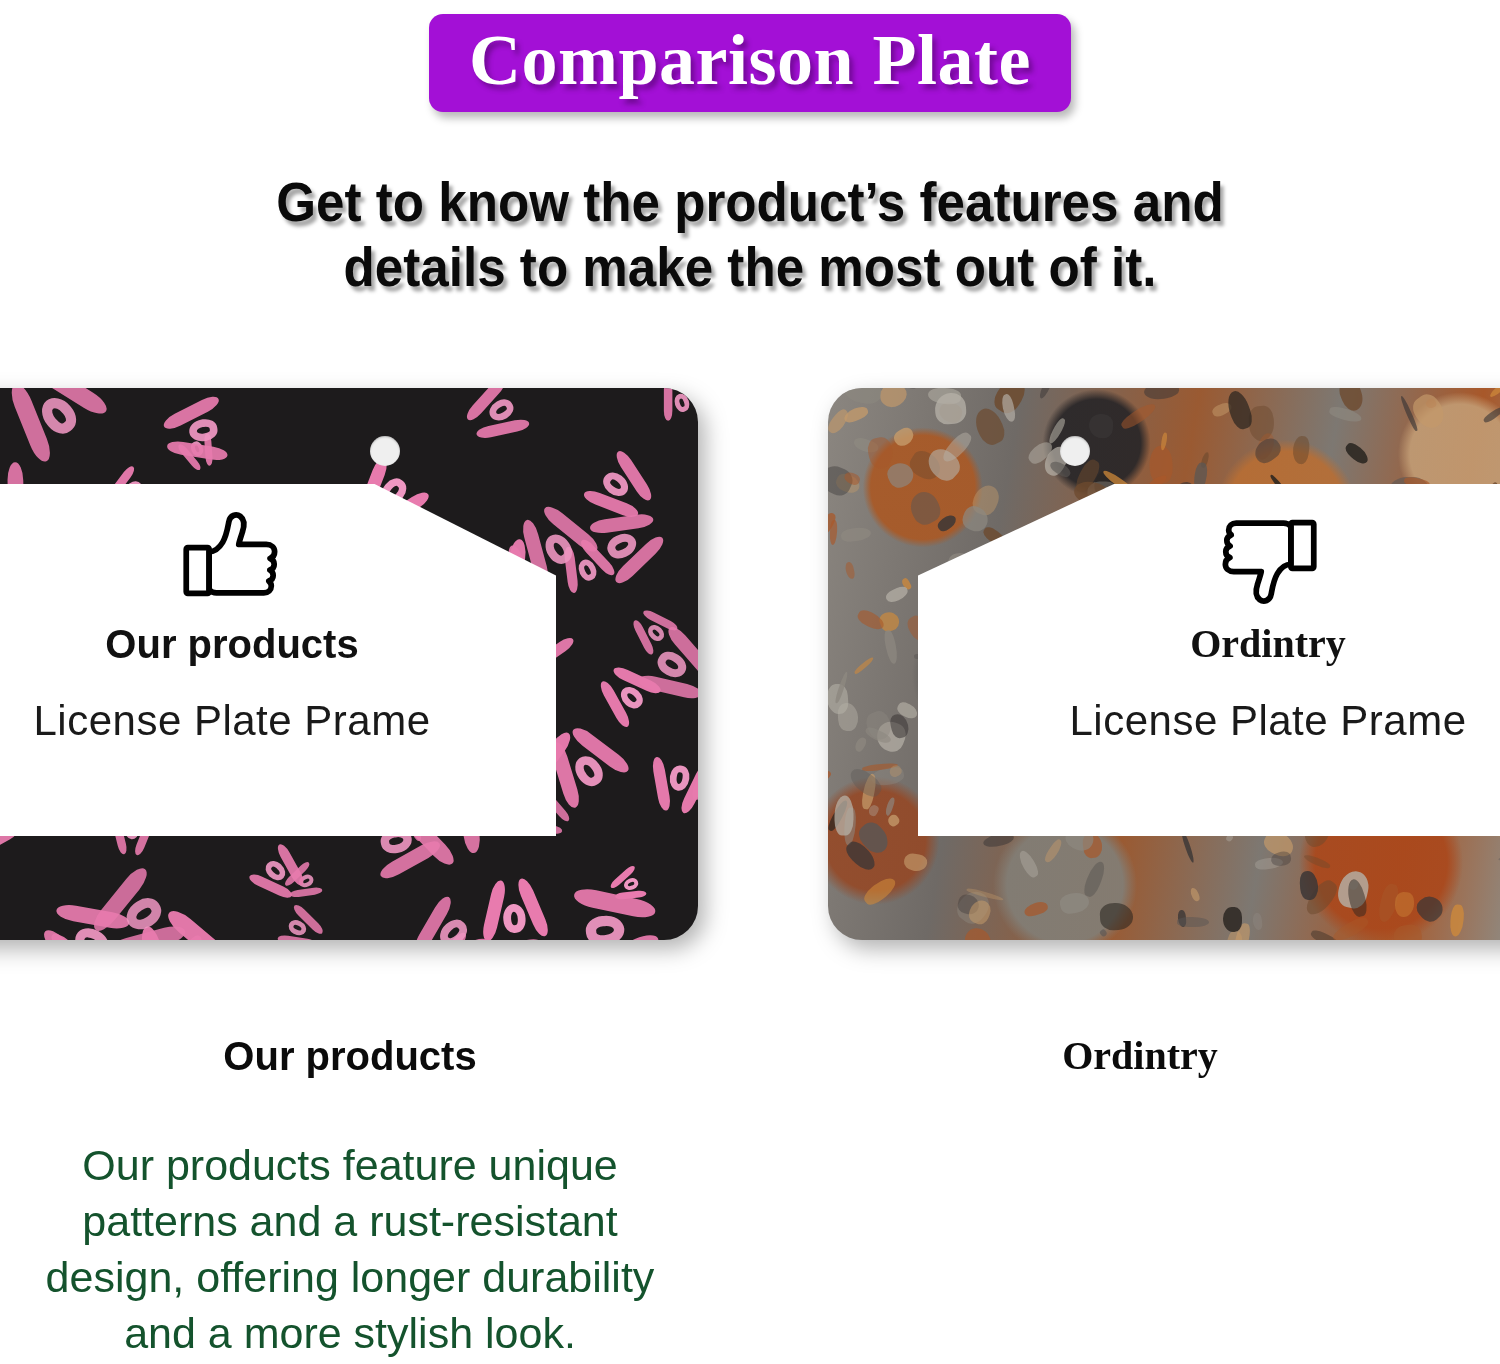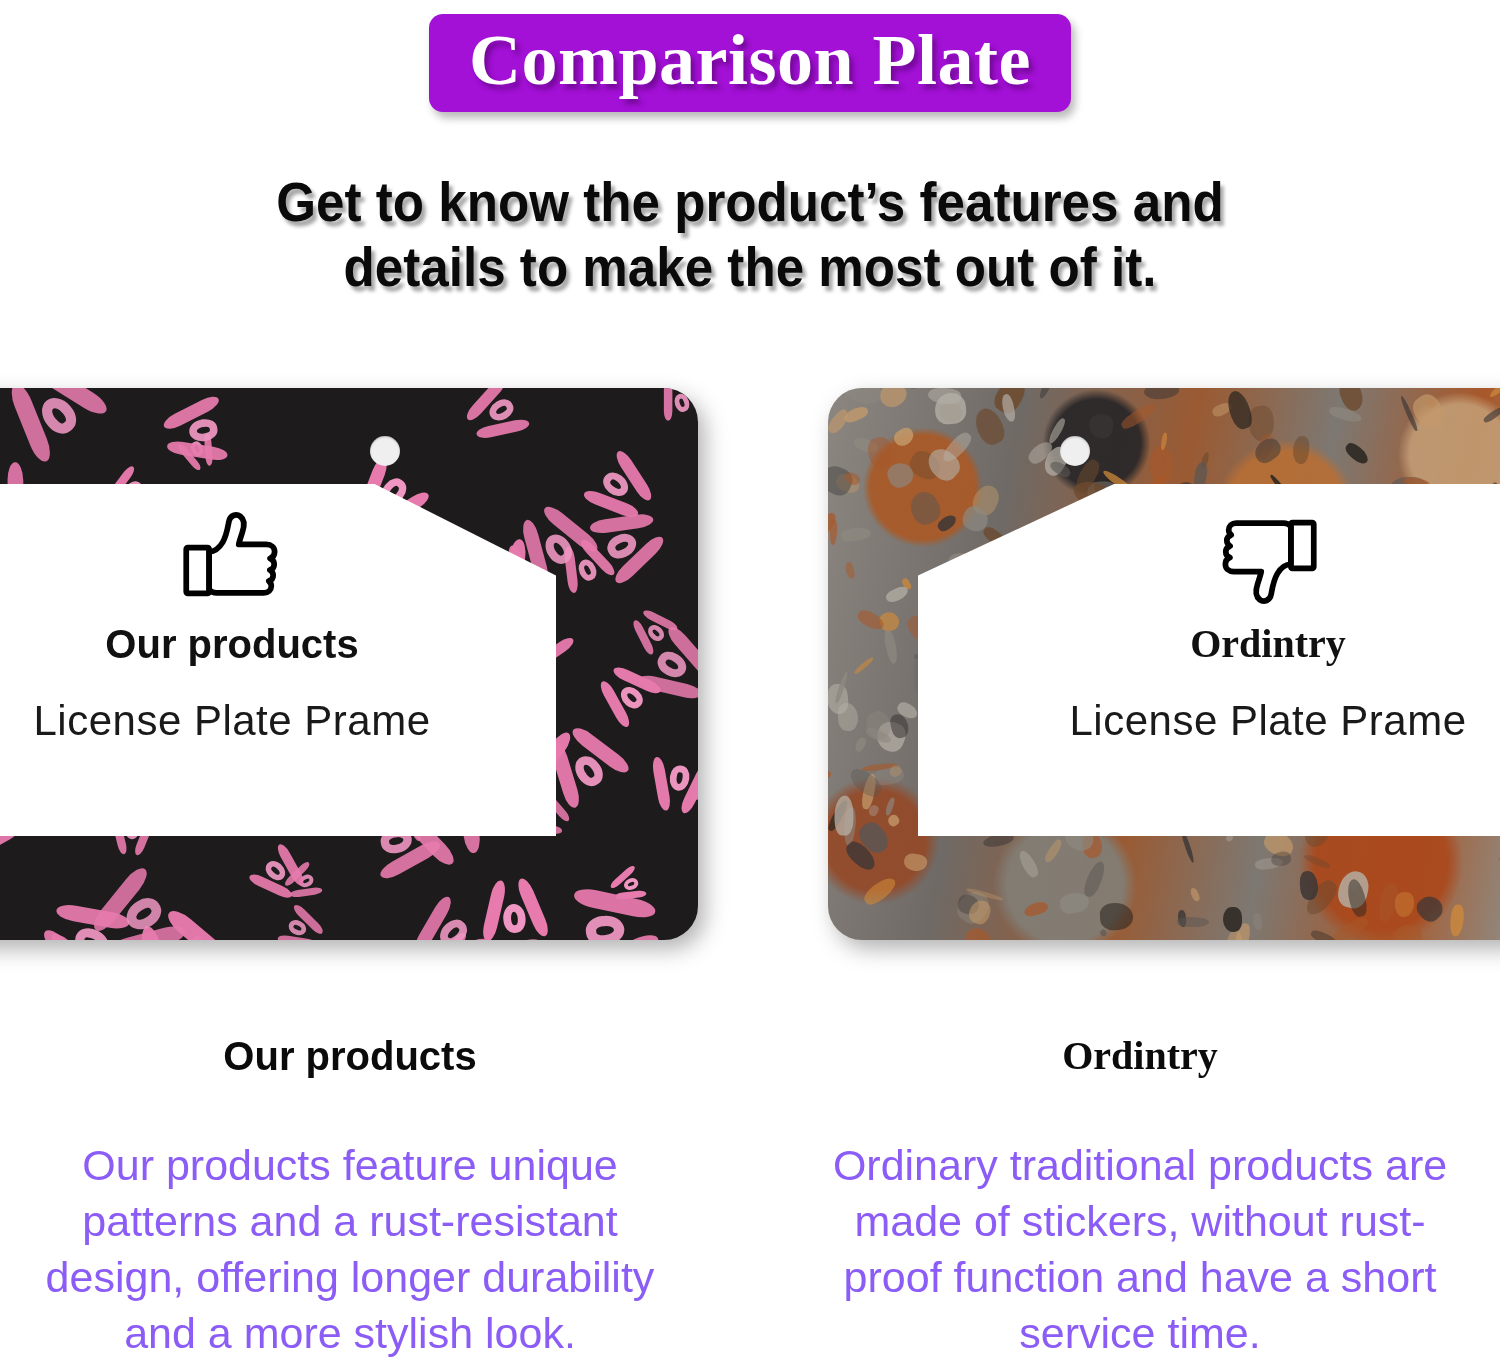--- a/index.html
+++ b/index.html
@@ -235,21 +235,21 @@
   .col-head-ord {
     font-family: "Liberation Serif", serif;
     font-weight: bold;
   }
   .col-body {
     margin-top: 62px;
     font-family: "Liberation Sans Narrow", "Liberation Sans", sans-serif;
     font-weight: normal;
     font-size: 43px;
     line-height: 1.30;
-    color: #8b5cf6;
+    color: #14532d;
     padding: 0 16px;
   }
 </style>
 </head>
 <body>
 
 <div class="page">
 
   <div class="title-wrap">
     <div class="title-banner">
@@ -794,17 +794,16 @@
 
   </div>
 
   <div class="bottom">
     <div class="col col-left">
       <div class="col-head col-head-ours">Our products</div>
       <div class="col-body">Our products feature unique patterns and a rust-resistant design, offering longer durability and a more stylish look.</div>
     </div>
     <div class="col col-right">
       <div class="col-head col-head-ord">Ordintry</div>
-      <div class="col-body">Ordinary traditional products are made of stickers, without rust-proof function and have a short service time.</div>
     </div>
   </div>
 
 </div>
 
 </body></html>

